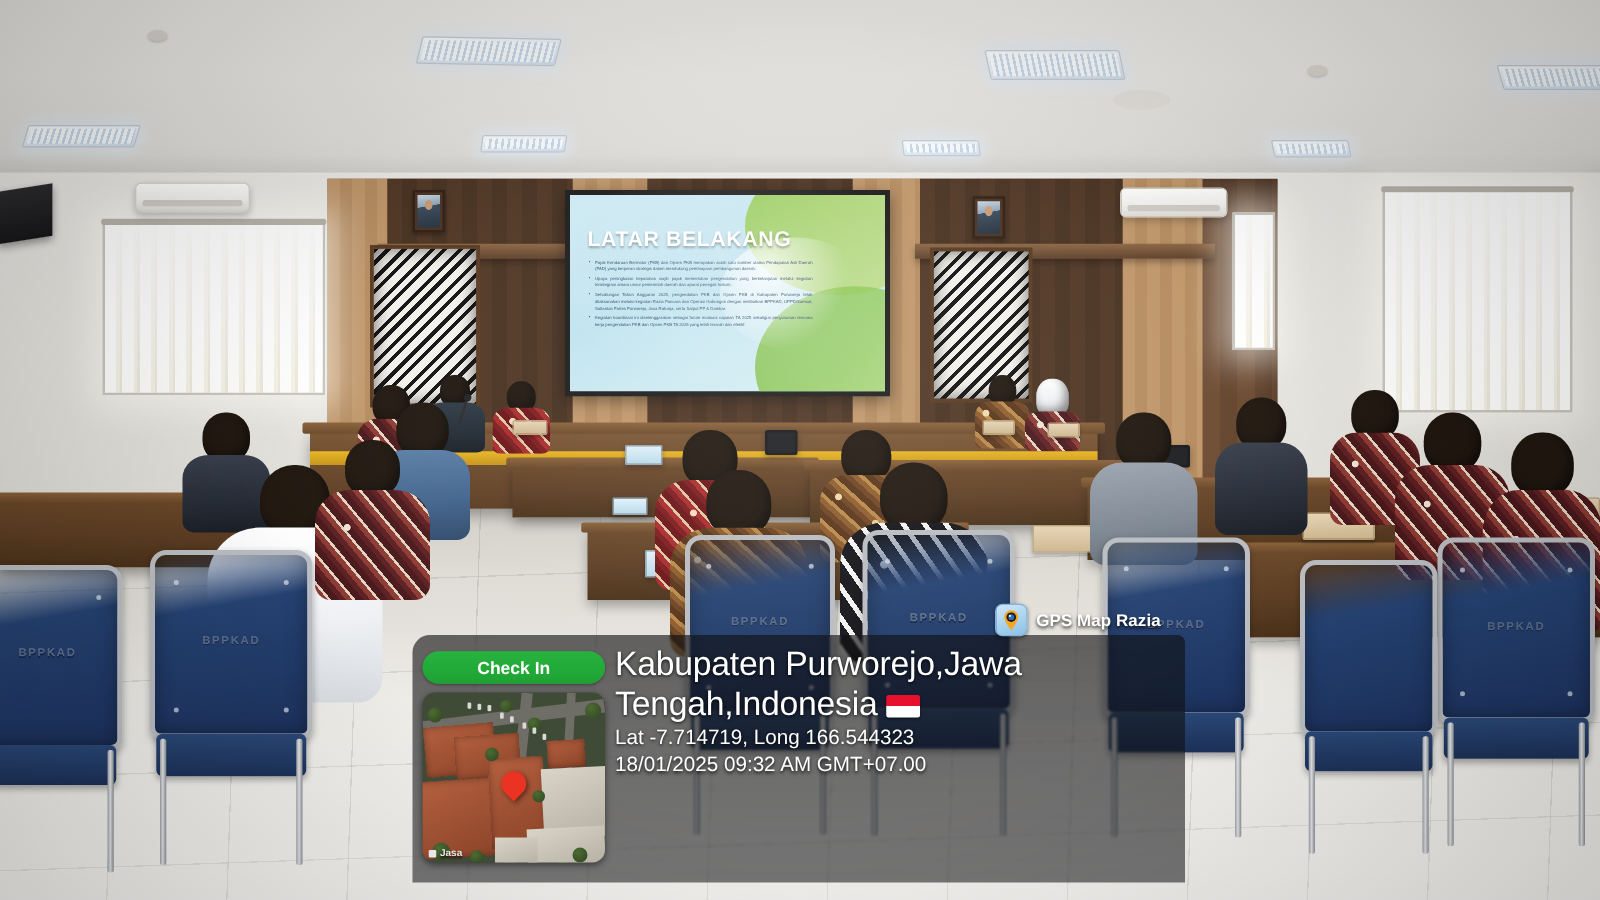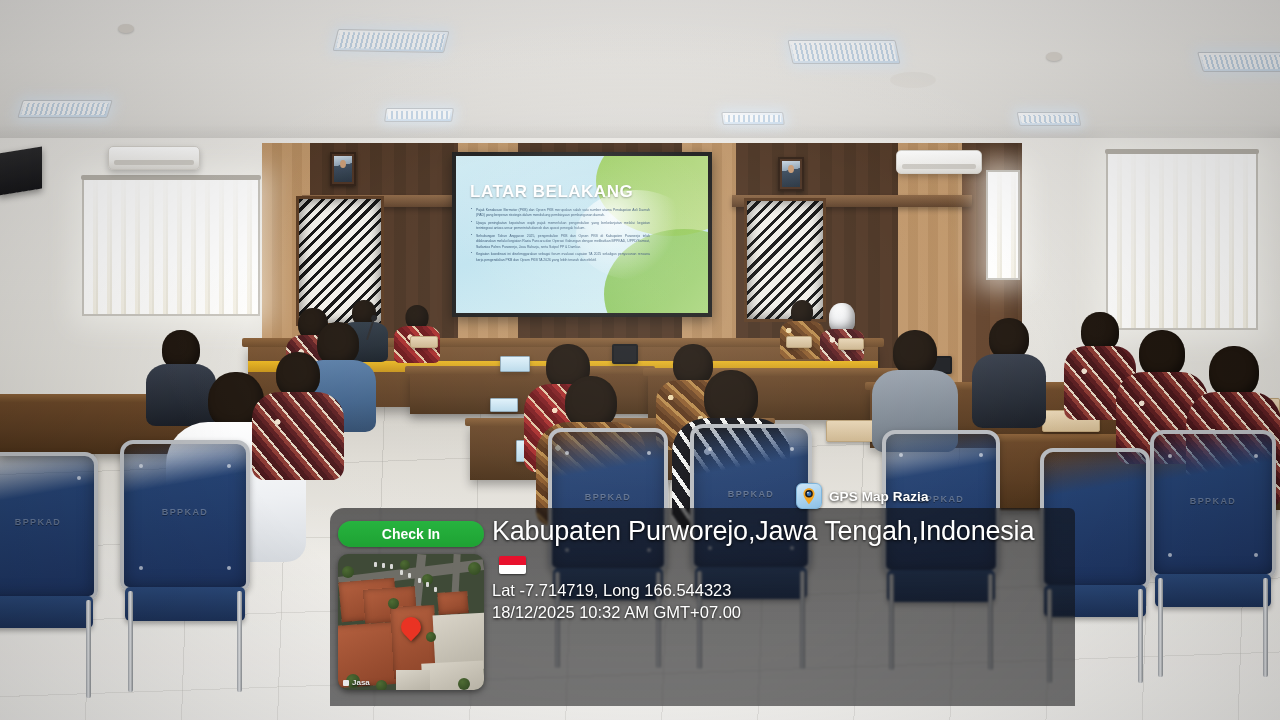--- a/index.html
+++ b/index.html
@@ -349,21 +349,21 @@
     box-shadow:0 1px 3px rgba(0,0,0,.45);
   }
   .gps-brand .logo svg { display:block; }
   .gps-brand .brandtext {
     font-size:13.5px; font-weight:700; color:#ffffff;
     letter-spacing:.1px;
     text-shadow:0 1px 3px rgba(0,0,0,.85);
   }
 
   .gps-panel {
-    position:absolute; left:330px; top:508px; width:745px; height:198px;
+    position:absolute; left:330px; top:508px; width:618px; height:198px;
     background: linear-gradient(180deg, rgba(16,16,18,.62) 0%, rgba(16,16,18,.55) 100%);
     border-top-left-radius:14px; border-top-right-radius:6px;
     backdrop-filter: blur(1px);
     z-index:25;
   }
   .gps-left {
     position:absolute; left:8px; top:13px; width:146px;
   }
   .checkin-btn {
     width:146px; height:26px; border:none;
@@ -785,18 +785,18 @@
           <span>Jasa</span>
         </div>
       </div>
     </div>
 
     <div class="gps-right">
       <div class="gps-title">
         <span>Kabupaten Purworejo,Jawa Tengah,Indonesia</span><span class="flag"></span>
       </div>
       <div class="gps-line">Lat -7.714719, Long 166.544323</div>
-      <div class="gps-line">18/12/2025 10:32 AM GMT+07.00</div>
+      <div class="gps-line">18/01/2025 09:32 AM GMT+07.00</div>
     </div>
 
   </div>
 
 </div>
 
 </body></html>

